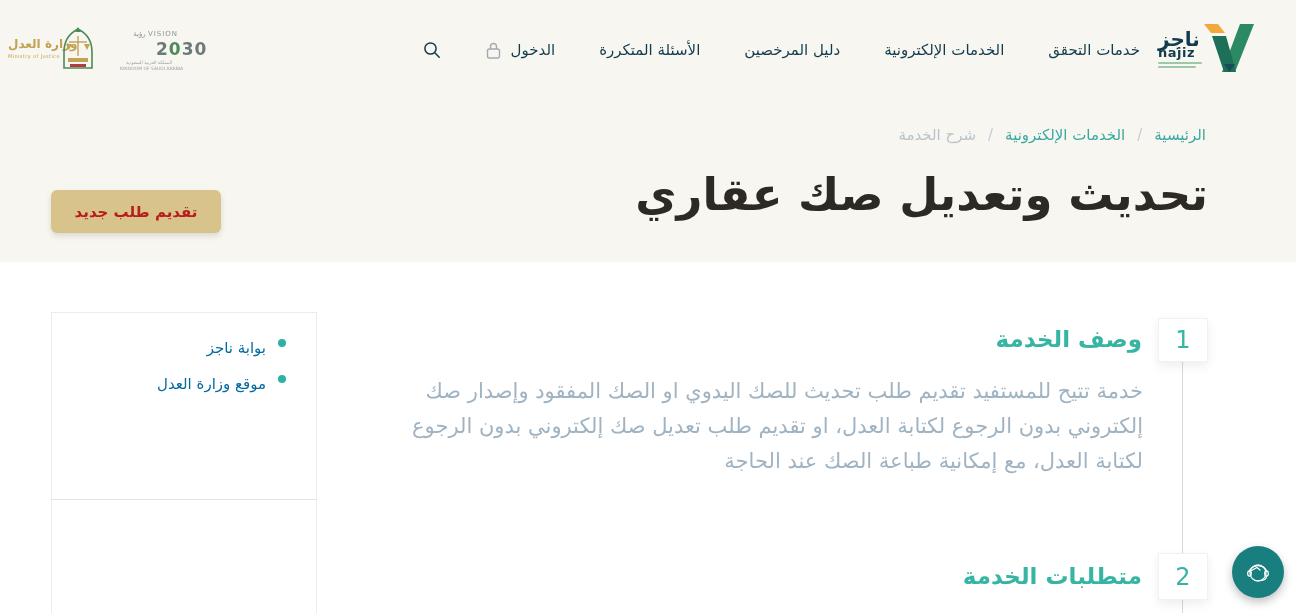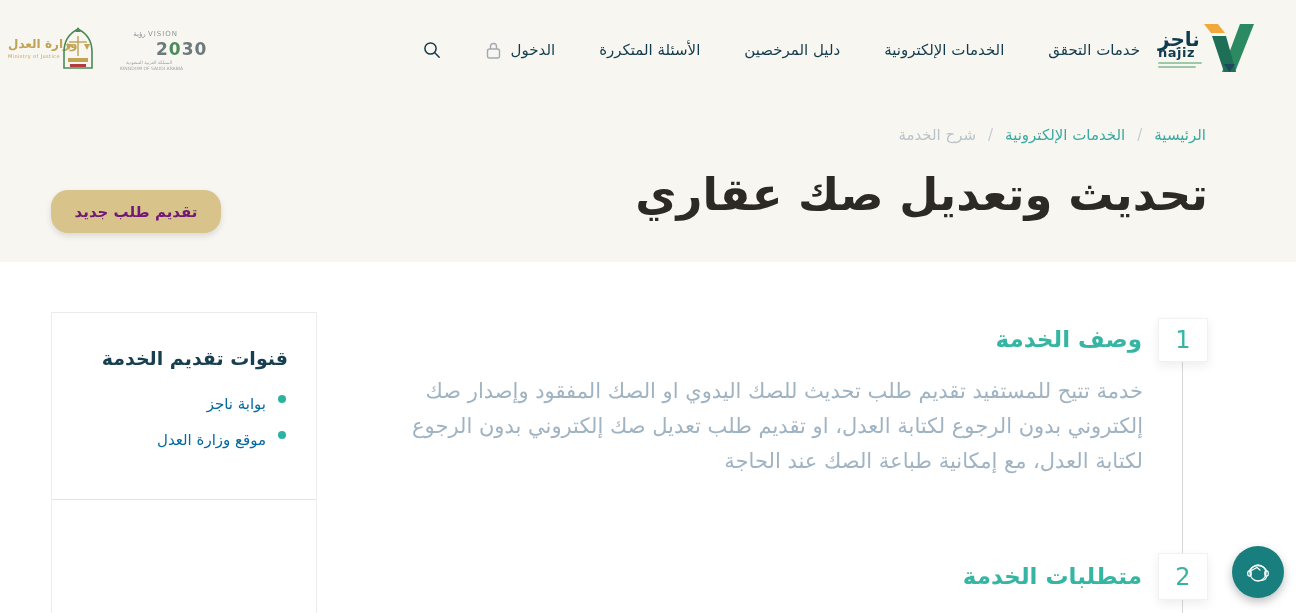--- a/index.html
+++ b/index.html
@@ -57,22 +57,22 @@
   .crumb-link { color:#3aa9a0; cursor:pointer; }
   .crumb-sep { color:#c3cdd2; }
   .crumb-current { color:#b9c3c9; }
 
   .page-title {
     position:absolute; right:88px; top:168px; direction:rtl;
     font-size:45px; font-weight:600; color:#2d2a26; white-space:nowrap;
   }
   .new-request-btn {
     position:absolute; left:51px; top:190px; width:170px; height:43px;
-    background:#d8c38b; border:none; border-radius:17px; cursor:pointer;
-    color:#701a75; font-size:15px; font-weight:bold;
+    background:#d8c38b; border:none; border-radius:6px; cursor:pointer;
+    color:#b91c1c; font-size:15px; font-weight:bold;
     font-family:"DejaVu Sans","Liberation Sans",sans-serif;
     box-shadow:0 3px 6px rgba(0,0,0,0.12);
   }
 
   
   .sidebar-card {
     position:absolute; left:51px; top:312px; width:266px; height:310px;
     background:#ffffff; border:1px solid #ececec;
   }
   .sidebar-title {
@@ -196,21 +196,20 @@
     <span class="crumb-link">الخدمات الإلكترونية</span>
     <span class="crumb-sep">/</span>
     <span class="crumb-current">شرح الخدمة</span>
   </div>
 
   <h1 class="page-title">تحديث وتعديل صك عقاري</h1>
 
   <button class="new-request-btn">تقديم طلب جديد</button>
 
   <aside class="sidebar-card">
-    <h2 class="sidebar-title">قنوات تقديم الخدمة</h2>
     <ul class="channel-list">
       <li class="channel-item">
         <span class="bullet"></span>
         <span>بوابة ناجز</span>
       </li>
       <li class="channel-item">
         <span class="bullet"></span>
         <span>موقع وزارة العدل</span>
       </li>
     </ul>

